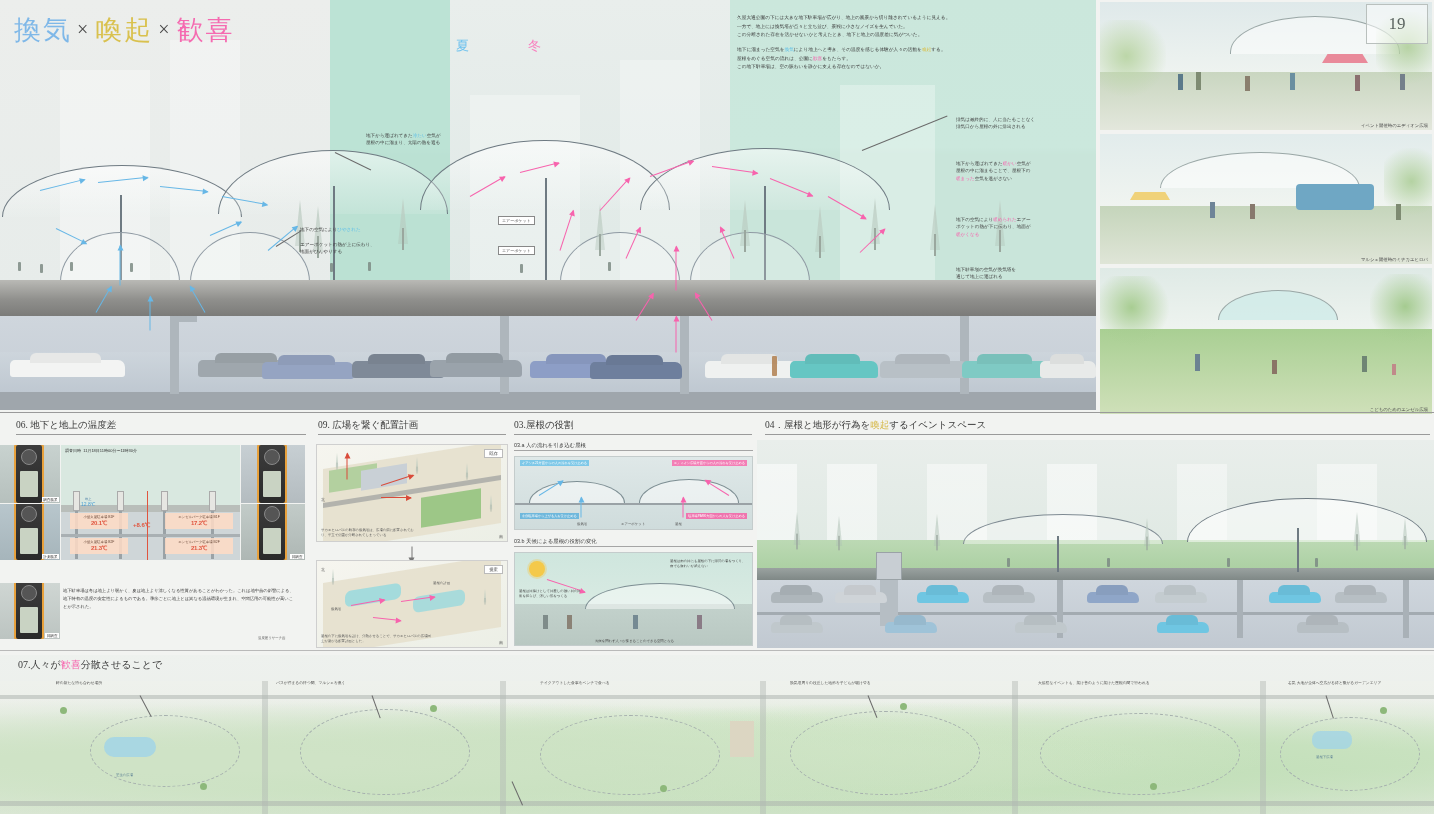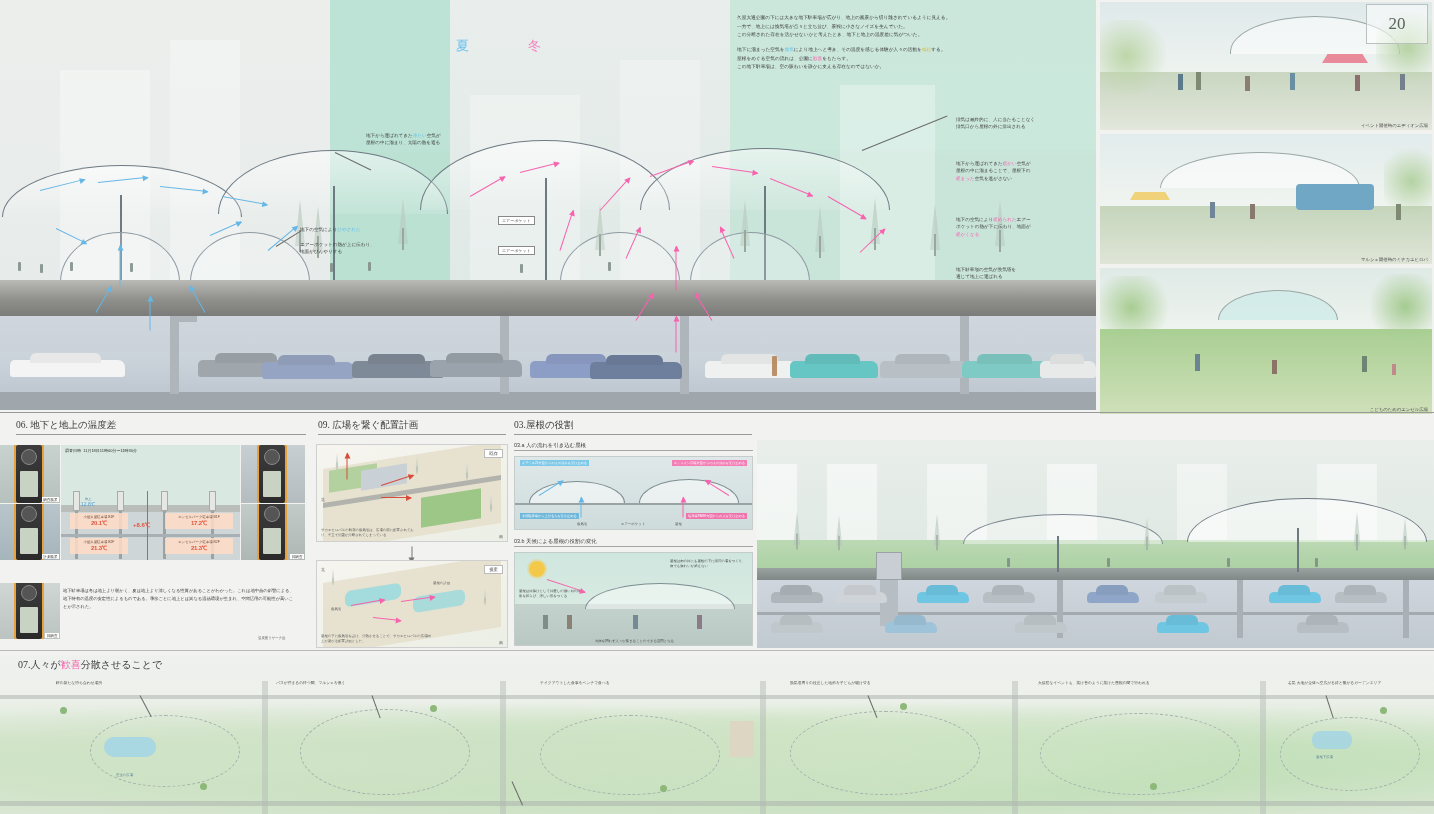--- a/index.html
+++ b/index.html
@@ -303,36 +303,39 @@
 
     <div class="anno" style="left:956px;top:208px;width:140px;">
       <span>地下の空気により</span><span class="p">暖められた</span><span>エアー<br>ポケットの熱が下に伝わり、地面が<br></span><span class="p">暖かくなる</span>
     </div>
 
     <div class="anno" style="left:956px;top:258px;width:140px;">
       <span>地下駐車場の空気が換気塔を<br>通じて地上に運ばれる</span>
     </div>
   </div>
 
+  <div id="title-block" class="abs">
+    <span class="k1">換気</span><span class="x">×</span><span class="k2">喚起</span><span class="x">×</span><span class="k3">歓喜</span>
+  </div>
 
   <div id="intro" class="abs">
     <p>
       <span>久屋大通公園の下には大きな地下駐車場が広がり、地上の風景から切り離されているように見える。</span><br>
       <span>一方で、地上には換気塔が点々と立ち並び、景観に小さなノイズを生んでいた。</span><br>
       <span>この分断された存在を活かせないかと考えたとき、地下と地上の温度差に気がついた。</span>
     </p>
     <p>
       <span>地下に溜まった空気を</span><span class="b">換気</span><span>により地上へと導き、その温度を感じる体験が人々の活動を</span><span class="y">喚起</span><span>する。</span><br>
       <span>屋根をめぐる空気の流れは、公園に</span><span class="p">歓喜</span><span>をもたらす。</span><br>
       <span>この地下駐車場は、空の賑わいを静かに支える存在なのではないか。</span>
     </p>
   </div>
 
   <div id="photos" class="abs">
-    <div id="pagenum">20</div>
+    <div id="pagenum">19</div>
 
     <div class="photo" style="top:2px;height:128px;">
       <div class="ph-sky" style="background:linear-gradient(180deg,#dfe9ea,#eef3f0);"></div>
       <div class="ph-gnd" style="background:linear-gradient(180deg,#c9d6c0,#e3e7dc);"></div>
       <div class="abs" style="left:130px;top:14px;width:170px;height:38px;border:1px solid #9aa7a6;border-bottom:none;border-radius:90px 90px 0 0/38px 38px 0 0;background:rgba(255,255,255,.5);"></div>
       <div class="abs" style="left:0;top:18px;width:66px;height:80px;background:radial-gradient(circle at 40% 45%, #bcd6a8, rgba(188,214,168,0) 70%);"></div>
       <div class="abs" style="left:276px;top:10px;width:58px;height:78px;background:radial-gradient(circle at 55% 45%, #b7d3a4, rgba(183,211,164,0) 70%);"></div>
       <div class="abs" style="left:222px;top:52px;width:46px;height:9px;background:#e98a9a;clip-path:polygon(0 100%,12% 0,88% 0,100% 100%);"></div>
       <div class="abs" style="left:78px;top:72px;width:5px;height:16px;background:#5b7a8a;"></div>
       <div class="abs" style="left:96px;top:70px;width:5px;height:18px;background:#7e8b72;"></div>
@@ -368,20 +371,23 @@
       <div class="abs" style="left:292px;top:96px;width:4px;height:11px;background:#c08a8a;"></div>
       <div class="cap">こどものためのエンゼル広場</div>
     </div>
   </div>
 
   <div class="divider" style="left:0;top:412px;width:1434px;"></div>
 
   <div class="sec-h" style="left:16px;top:419px;width:290px;">06. 地下と地上の温度差</div>
   <div class="sec-h" style="left:318px;top:419px;width:188px;">09. 広場を繋ぐ配置計画</div>
   <div class="sec-h" style="left:514px;top:419px;width:238px;">03.屋根の役割</div>
+  <div class="sec-h" style="left:765px;top:419px;width:665px;">
+    <span>04．屋根と地形が行為を</span><span class="y">喚起</span><span>するイベントスペース</span>
+  </div>
 
   <div id="s01" class="abs">
 
     <div class="abs" style="left:0;top:5px;width:60px;height:58px;background:linear-gradient(180deg,#c8d2cf,#b6c0bd);overflow:hidden;">
       <div class="meter" style="left:14px;top:-2px;">
           <div class="fan"></div>
           <div class="scr"></div>
         </div>
       <div class="phlabel" style="right:1px;bottom:1px;">調査風景</div>
     </div>

